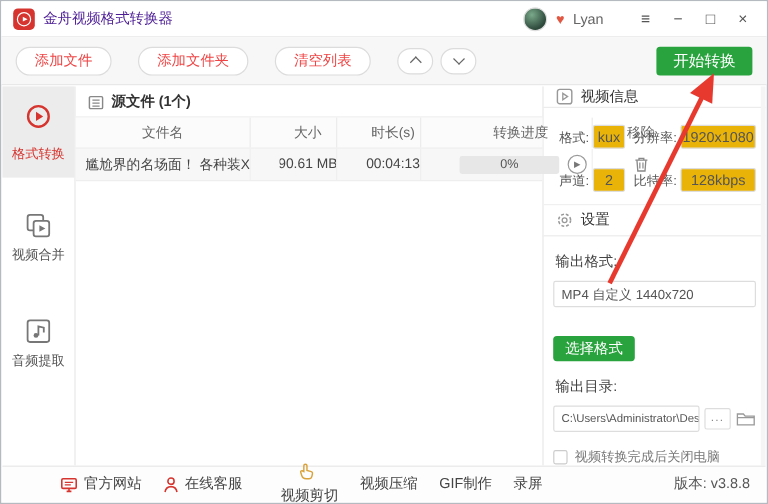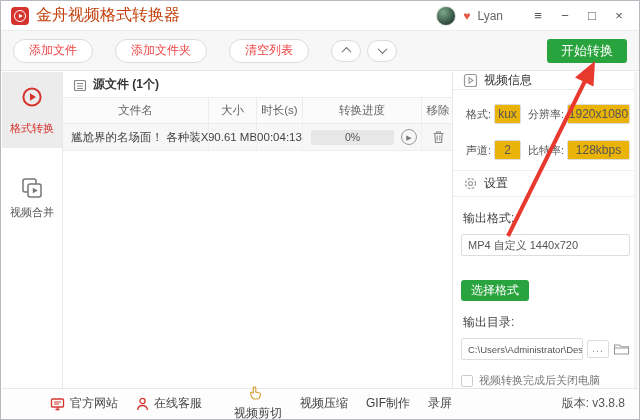--- a/index.html
+++ b/index.html
@@ -4,21 +4,21 @@
 <style>
   * { margin:0; padding:0; box-sizing:border-box; font-family:"Liberation Sans","DejaVu Sans",sans-serif; }
   html,body { width:640px; height:420px; background:#fff; }
   .window { position:relative; width:640px; height:420px; background:#fff; border:1px solid #b5bac0; overflow:hidden; }
 
   
   .titlebar { height:30px; display:flex; align-items:center; padding:0 10px; background:#fff; border-bottom:1px solid #ededed; }
   .logo { width:18px; height:18px; background:#d6342e; border-radius:4px; display:flex; align-items:center; justify-content:center; margin-right:7px; }
   .logo-ring { width:12px; height:12px; border:1.4px solid #fff; border-radius:50%; display:flex; align-items:center; justify-content:center; }
   .logo-play { width:0; height:0; border-left:4px solid #fff; border-top:2.6px solid transparent; border-bottom:2.6px solid transparent; margin-left:1px; }
-  .app-title { font-size:16px; color:#c2410c; }
+  .app-title { font-size:12px; color:#4c1d95; }
   .tb-right { margin-left:auto; display:flex; align-items:center; gap:7px; }
   .avatar { width:20px; height:20px; border-radius:50%; background:radial-gradient(circle at 35% 30%, #7aa98a, #2e4a3c 70%); border:1px solid #ddd; }
   .heart { color:#e25742; font-size:12px; line-height:1; }
   .username { font-size:12px; color:#666; margin-right:18px; }
   .winbtn { font-size:13px; color:#555; width:20px; text-align:center; cursor:default; }
 
   
   .toolbar { height:40px; background:#f7f7f7; border-bottom:1px solid #e8e8e8; display:flex; align-items:center; padding:0 12px; }
   .pill { background:#fff; border:1px solid #dcdcdc; border-radius:13px; height:24px; padding:0 15px; font-size:12px; color:#ef4444; display:flex; align-items:center; margin-right:22px;font-family:Liberation Mono, monospace; }
   .chevbtn { background:#fff; border:1px solid #dcdcdc; border-radius:12px; height:22px; width:30px; display:flex; align-items:center; justify-content:center; margin-right:6px; }
@@ -33,21 +33,21 @@
   .side-item { height:76px; display:flex; flex-direction:column; align-items:center; justify-content:center; gap:5px; }
   .side-item .lbl { font-size:11px; color:#555; }
   .side-item.active { background:#ececec;gap:12px; }
   .side-item.active .lbl { color:#d6342e; }
   .side-item + .side-item { margin-top:12px; }
 
   .file-area { flex:1; display:flex; flex-direction:column; border-right:1px solid #e8e8e8; min-width:0; }
   .panel-header { height:26px; display:flex; align-items:center; gap:6px; padding:0 10px; border-bottom:1px solid #ececec; }
   .panel-header .ph-label { font-size:12px; color:#333;font-weight:bold; }
 
-  .thead, .trow { display:grid; grid-template-columns:146px 48px 46px 119px 32px; }
+  .thead, .trow { display:grid; grid-template-columns:146px 48px 46px 119px 32px;gap:24px; }
   .thead { background:#fbfbfb; border-bottom:1px solid #ececec; }
   .th { font-size:11.5px; color:#666; text-align:center; padding:5px 2px; border-right:1px solid #ececec; }
   .th:last-child { border-right:none; }
   .trow { background:#f7f7f7; border-bottom:1px solid #eee; height:27px; align-items:center; }
   .td { font-size:11.5px; color:#444; text-align:center; overflow:hidden; white-space:nowrap; text-overflow:ellipsis; border-right:1px solid #efefef; height:100%; display:flex; align-items:center; justify-content:center; }
   .td.name { justify-content:flex-start; padding-left:8px; }
   .td:last-child { border-right:none; }
   .prog-wrap { display:flex; align-items:center; gap:7px; width:100%; padding:0 4px 0 8px; }
   .progressbar { flex:1; height:15px; background:#e7e7e7; border-radius:2px; display:flex; align-items:center; justify-content:center; font-size:10.5px; color:#555; }
   .playcirc { width:16px; height:16px; min-width:16px; border:1px solid #9a9a9a; border-radius:50%; display:flex; align-items:center; justify-content:center; font-size:7px; color:#777; line-height:1; }
@@ -131,20 +131,28 @@
         <span class="lbl">格式转换</span>
       </div>
       <div class="side-item">
         <svg class="ic" width="24" height="24" viewBox="0 0 24 24">
             <rect x="3" y="3" width="13" height="13" rx="2" fill="none" stroke="#777" stroke-width="1.5"></rect>
             <rect x="8" y="8" width="13" height="13" rx="2" fill="#fff" stroke="#777" stroke-width="1.5"></rect>
             <path d="M12.8 11.8l5 2.7-5 2.7z" fill="#777"></path>
           </svg>
         <span class="lbl">视频合并</span>
       </div>
+      <div class="side-item">
+        <svg class="ic" width="24" height="24" viewBox="0 0 24 24">
+            <rect x="3" y="3" width="18" height="18" rx="2" fill="none" stroke="#777" stroke-width="1.5"></rect>
+            <circle cx="10" cy="15.5" r="2" fill="#777"></circle>
+            <path d="M12 15.5V8l4.5 1v4" fill="none" stroke="#777" stroke-width="1.5"></path>
+          </svg>
+        <span class="lbl">音频提取</span>
+      </div>
     </div>
 
     <div class="file-area">
       <div class="panel-header">
         <svg class="ic" width="14" height="14" viewBox="0 0 14 14">
             <rect x="1.5" y="2.5" width="11" height="10" rx="1" fill="none" stroke="#888" stroke-width="1.2"></rect>
             <path d="M4 5.5h6M4 8h6M4 10.5h6" stroke="#888" stroke-width="1"></path>
           </svg>
         <span class="ph-label">源文件 (1个)</span>
       </div>

